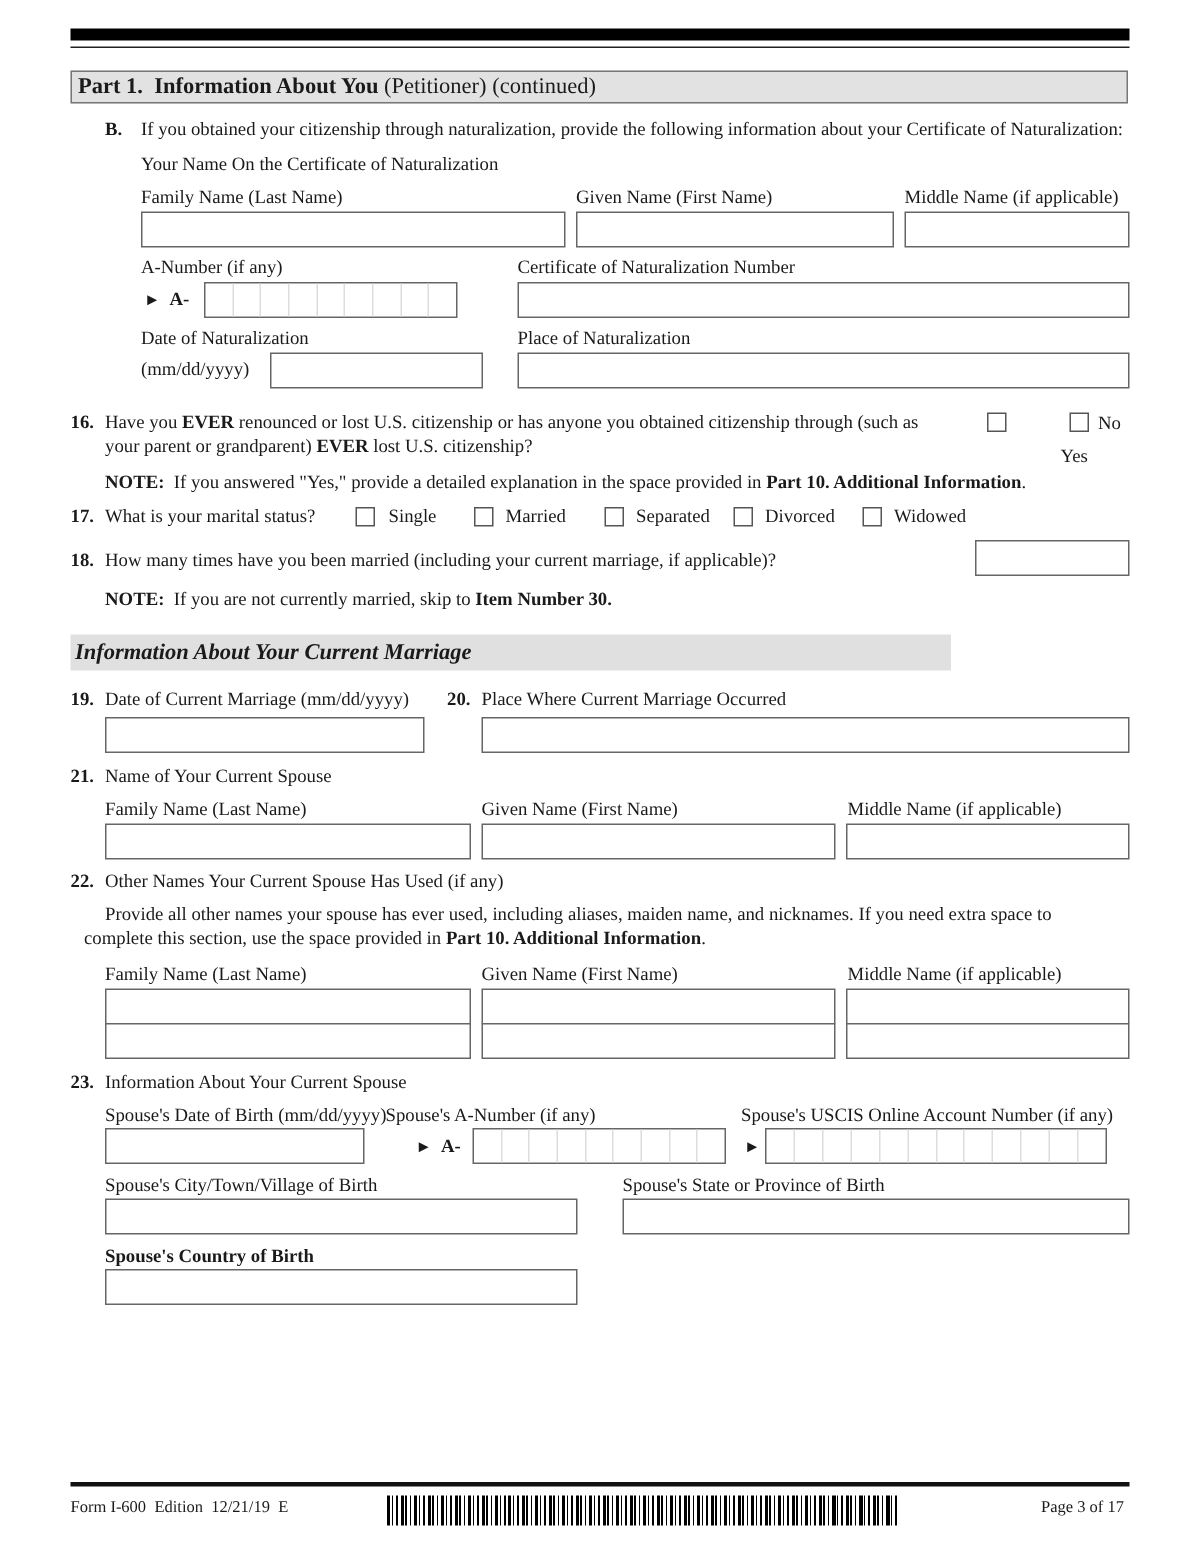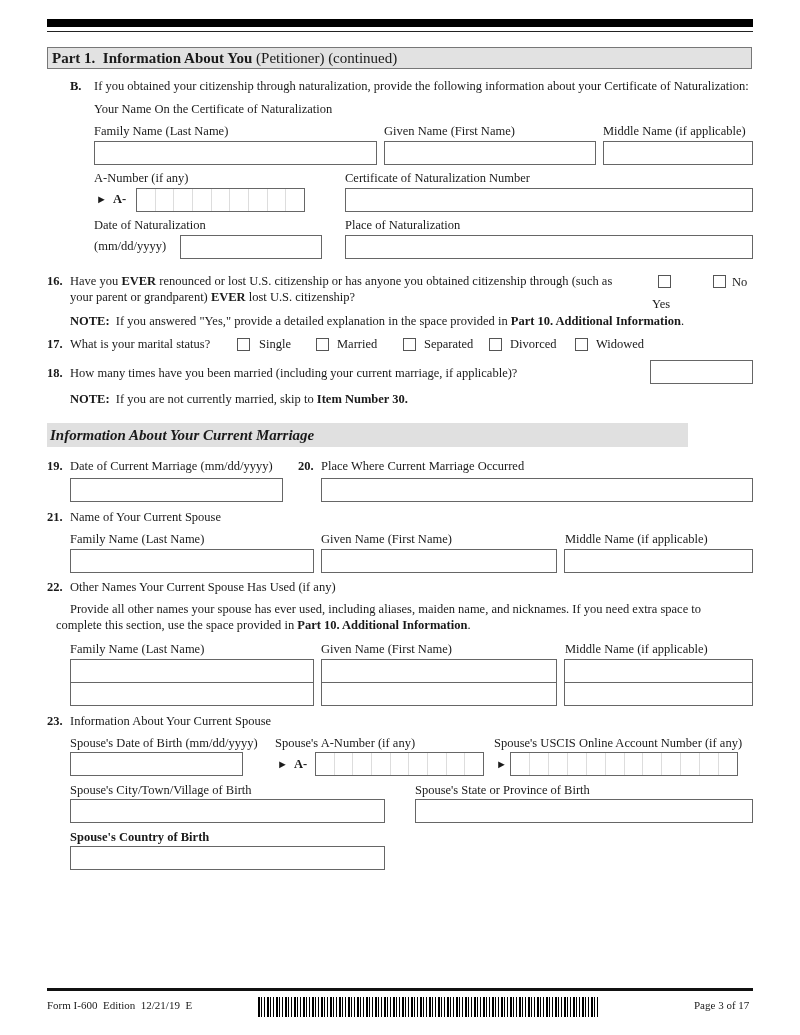--- a/index.html
+++ b/index.html
@@ -5,21 +5,21 @@
   html, body { margin: 0; padding: 0; background: #fff; }
   body { width: 800px; height: 1035px; position: relative; overflow: hidden;
          font-family: "Liberation Serif", "DejaVu Serif", serif; color: #1a1a1a; font-size: 12.5px; }
   .abs { position: absolute; }
   .topbar { left: 47px; top: 19px; width: 706px; height: 8px; background: #000; }
   .topline { left: 47px; top: 31px; width: 706px; height: 1px; background: #222; }
   .partheader { left: 47px; top: 47px; width: 705px; height: 22px; background: #e2e2e2;
                 border: 1px solid #777; box-sizing: border-box; padding-left: 4px;
                 font-size: 15px; line-height: 20px; }
   .partheader b { font-weight: bold; }
-  .sectionheader { left: 47px; top: 423px; width: 641px; height: 24px; background: #e0e0e0;
+  .sectionheader { left: 47px; top: 423px; width: 587px; height: 24px; background: #e0e0e0;
                    font-size: 15px; line-height: 24px; padding-left: 3px; box-sizing: border-box;
                    font-weight: bold; font-style: italic; }
   .lbl { white-space: nowrap; font-size: 12.5px; line-height: 15px; }
   .num { font-weight: bold; }
   .box { border: 1px solid #666; box-sizing: border-box; background: #fff; }
   .cells { display: flex; }
   .cells span { flex: 1; border-right: 1px solid #ddd; height: 100%; }
   .cells span:last-child { border-right: none; }
   .cb { width: 13px; height: 13px; border: 1px solid #555; box-sizing: border-box; background: #fff; display: inline-block; }
   .arrow { font-size: 11px; }
@@ -72,21 +72,21 @@
 <div class="abs lbl" style="left:94px;top:218px;">Date of Naturalization</div>
 <div class="abs lbl" style="left:94px;top:239px;">(mm/dd/yyyy)</div>
 <input class="abs box" style="left: 180px; top: 235px; width: 142px; height: 24px;" value="">
 <div class="abs lbl" style="left:345px;top:218px;">Place of Naturalization</div>
 <input class="abs box" style="left: 345px; top: 235px; width: 408px; height: 24px;" value="">
 
 <div class="abs lbl num" style="left:47px;top:274px;">16.</div>
 <div class="abs lbl" style="left:70px;top:274px;text-align:center;"><span>Have you </span><b>EVER</b><span> renounced or lost U.S. citizenship or has anyone you obtained citizenship through (such as</span></div>
 <div class="abs lbl" style="left:70px;top:290px;"><span>your parent or grandparent) </span><b>EVER</b><span> lost U.S. citizenship?</span></div>
 <span class="abs cb" style="left:658px;top:275px;"></span>
-<div class="abs lbl" style="left:652px;top:275px;margin-top:22px;">Yes</div>
+<div class="abs lbl" style="left:707px;top:275px;margin-top:22px;">Yes</div>
 <span class="abs cb" style="left:713px;top:275px;"></span>
 <div class="abs lbl" style="left:732px;top:275px;">No</div>
 <div class="abs lbl" style="left:70px;top:314px;"><b>NOTE:</b>&nbsp; <span>If you answered "Yes," provide a detailed explanation in the space provided in </span><b>Part 10. Additional Information</b><span>.</span></div>
 
 <div class="abs lbl num" style="left:47px;top:337px;">17.</div>
 <div class="abs lbl" style="left:70px;top:337px;">What is your marital status?</div>
 <span class="abs cb" style="left:237px;top:338px;"></span>
 <div class="abs lbl" style="left:259px;top:337px;">Single</div>
 <span class="abs cb" style="left:316px;top:338px;"></span>
 <div class="abs lbl" style="left:337px;top:337px;">Married</div>
@@ -131,21 +131,21 @@
 <input class="abs box" style="left: 321px; top: 659px; width: 236px; height: 24px;">
 <input class="abs box" style="left: 564px; top: 659px; width: 189px; height: 24px;">
 <input class="abs box" style="left: 70px; top: 682px; width: 244px; height: 24px;">
 <input class="abs box" style="left: 321px; top: 682px; width: 236px; height: 24px;">
 <input class="abs box" style="left: 564px; top: 682px; width: 189px; height: 24px;">
 
 <div class="abs lbl num" style="left:47px;top:714px;">23.</div>
 <div class="abs lbl" style="left:70px;top:714px;">Information About Your Current Spouse</div>
 <div class="abs lbl" style="left:70px;top:736px;">Spouse's Date of Birth (mm/dd/yyyy)</div>
 <input class="abs box" style="left: 70px; top: 752px; width: 173px; height: 24px;">
-<div class="abs lbl" style="left:275px;top:736px;">Spouse's A-Number (if any)</div>
+<div class="abs lbl" style="left:257px;top:736px;">Spouse's A-Number (if any)</div>
 <div class="abs lbl" style="left:277px;top:757px;"><span class="arrow">►</span></div>
 <div class="abs lbl bold" style="left:294px;top:757px;">A-</div>
 <div class="abs box cells" style="left:315px;top:752px;width:169px;height:24px;">
   <span></span>
     <span></span>
     <span></span>
     <span></span>
     <span></span>
     <span></span>
     <span></span>

